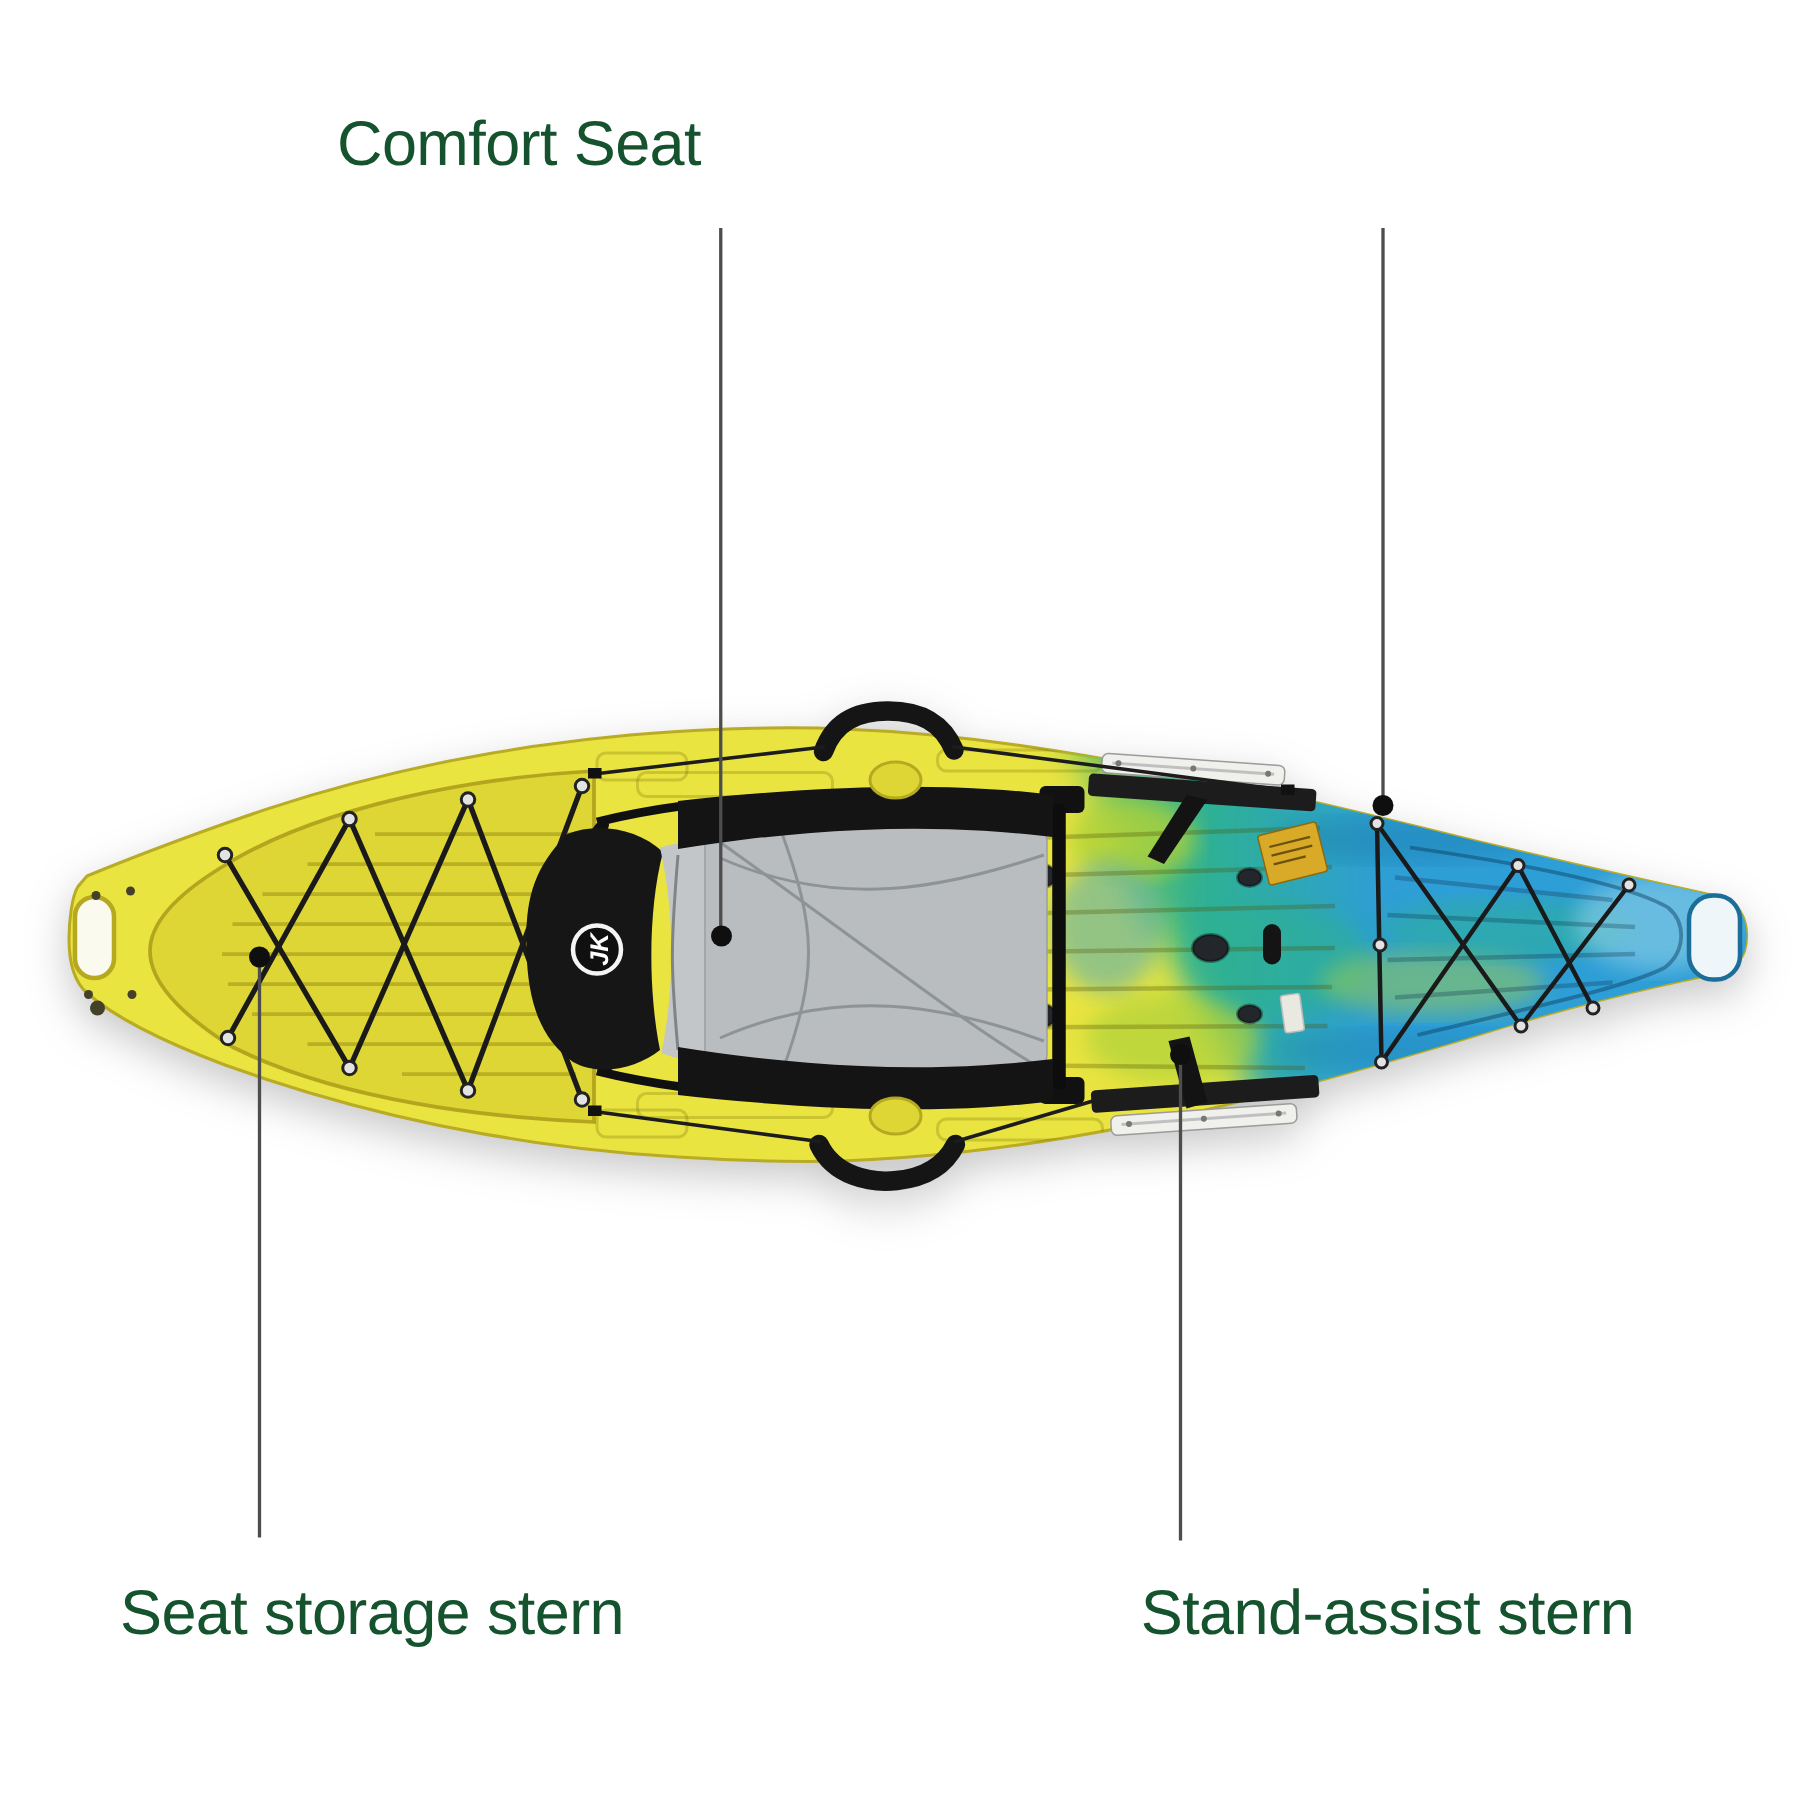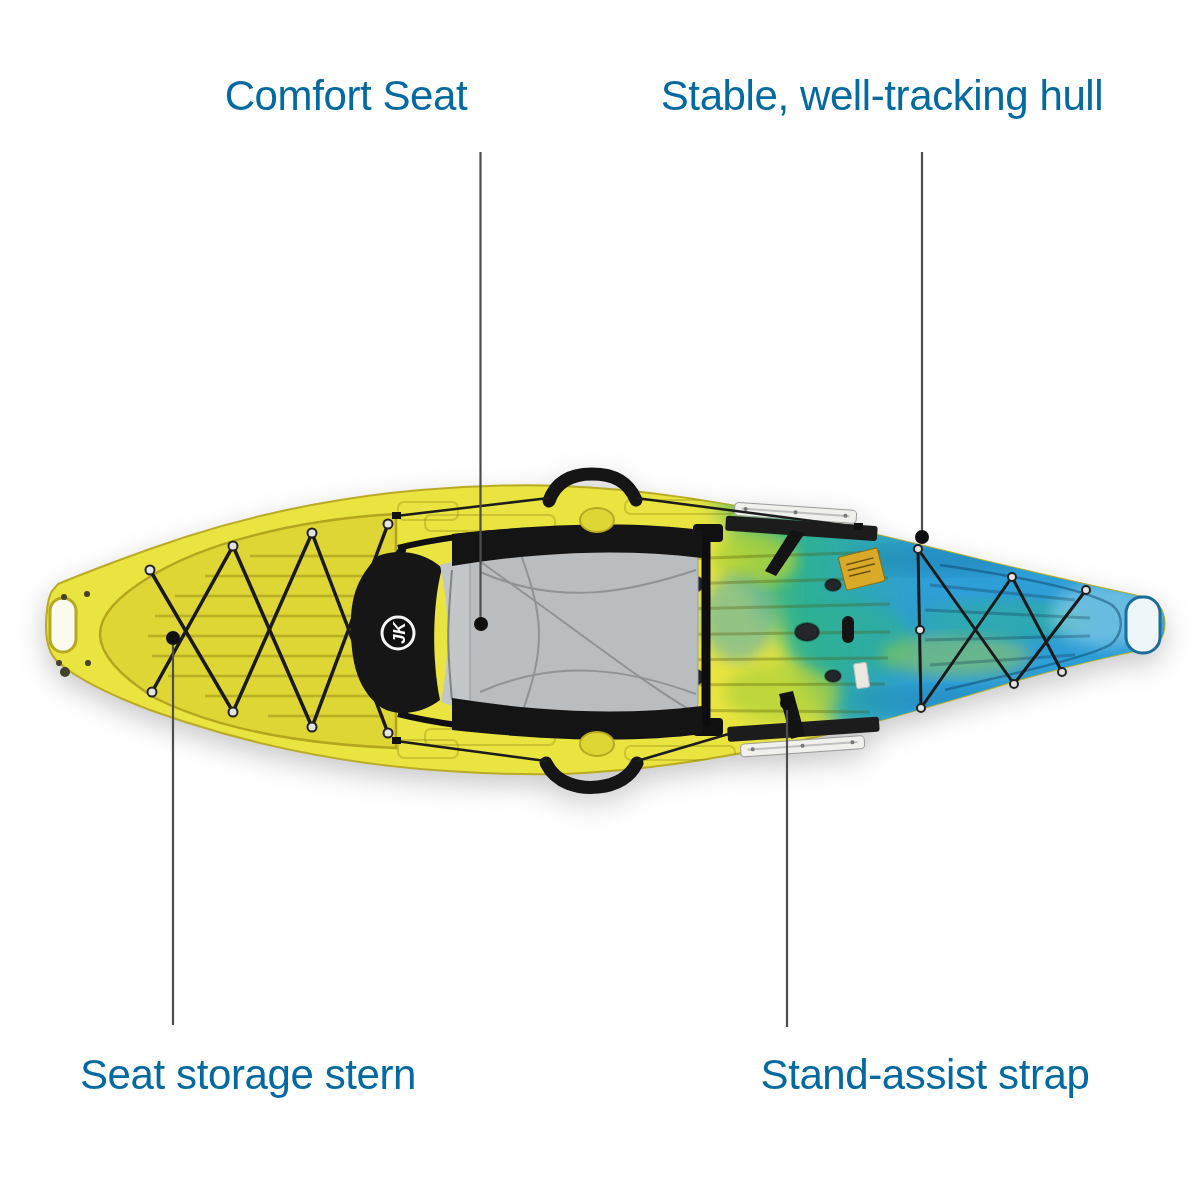--- a/index.html
+++ b/index.html
@@ -1,19 +1,19 @@
 <!DOCTYPE html>
 <html><head>
 <meta charset="utf-8">
 <style>
   html,body{margin:0;padding:0;background:#fff;}
   .stage{position:relative;width:1200px;height:1200px;background:#ffffff;overflow:hidden;
          font-family:"Liberation Sans", sans-serif;}
   .callout-label{position:absolute;transform:translateX(-50%);white-space:nowrap;
-         font-size:42px;letter-spacing:-0.4px;color:#0369a1;font-weight:400;}
+         font-size:42px;letter-spacing:-0.4px;color:#14532d;font-weight:400;}
   svg{position:absolute;left:0;top:0;}
   .kayak-shadow{filter:drop-shadow(0 10px 14px rgba(110,110,110,0.38));}
 </style>
 </head>
 <body>
 
 <div class="stage">
 
   <svg width="1200" height="1200" viewBox="0 0 1200 1200">
     <defs>
@@ -244,18 +244,17 @@
       <line x1="173" y1="641" x2="173" y2="1025" stroke-width="2.2" stroke="#4d4d4d"></line>
       <circle cx="173" cy="638" r="7" fill="#0f0f0f"></circle>
 
       <line x1="787" y1="706" x2="787" y2="1027" stroke-width="2.2" stroke="#4d4d4d"></line>
       <circle cx="787" cy="703" r="7" fill="#0f0f0f"></circle>
     </g>
   </svg>
 
   <div class="callout-label" style="left:346px;top:72px;">Comfort Seat</div>
 
-  <div class="callout-label" style="left:882px;top:72px;">Stable, well-tracking hull</div>
 
   <div class="callout-label" style="left:248px;top:1051px;">Seat storage stern</div>
 
-  <div class="callout-label" style="left:925px;top:1051px;">Stand-assist strap</div>
+  <div class="callout-label" style="left:925px;top:1051px;">Stand-assist stern</div>
 </div>
 
 </body></html>

